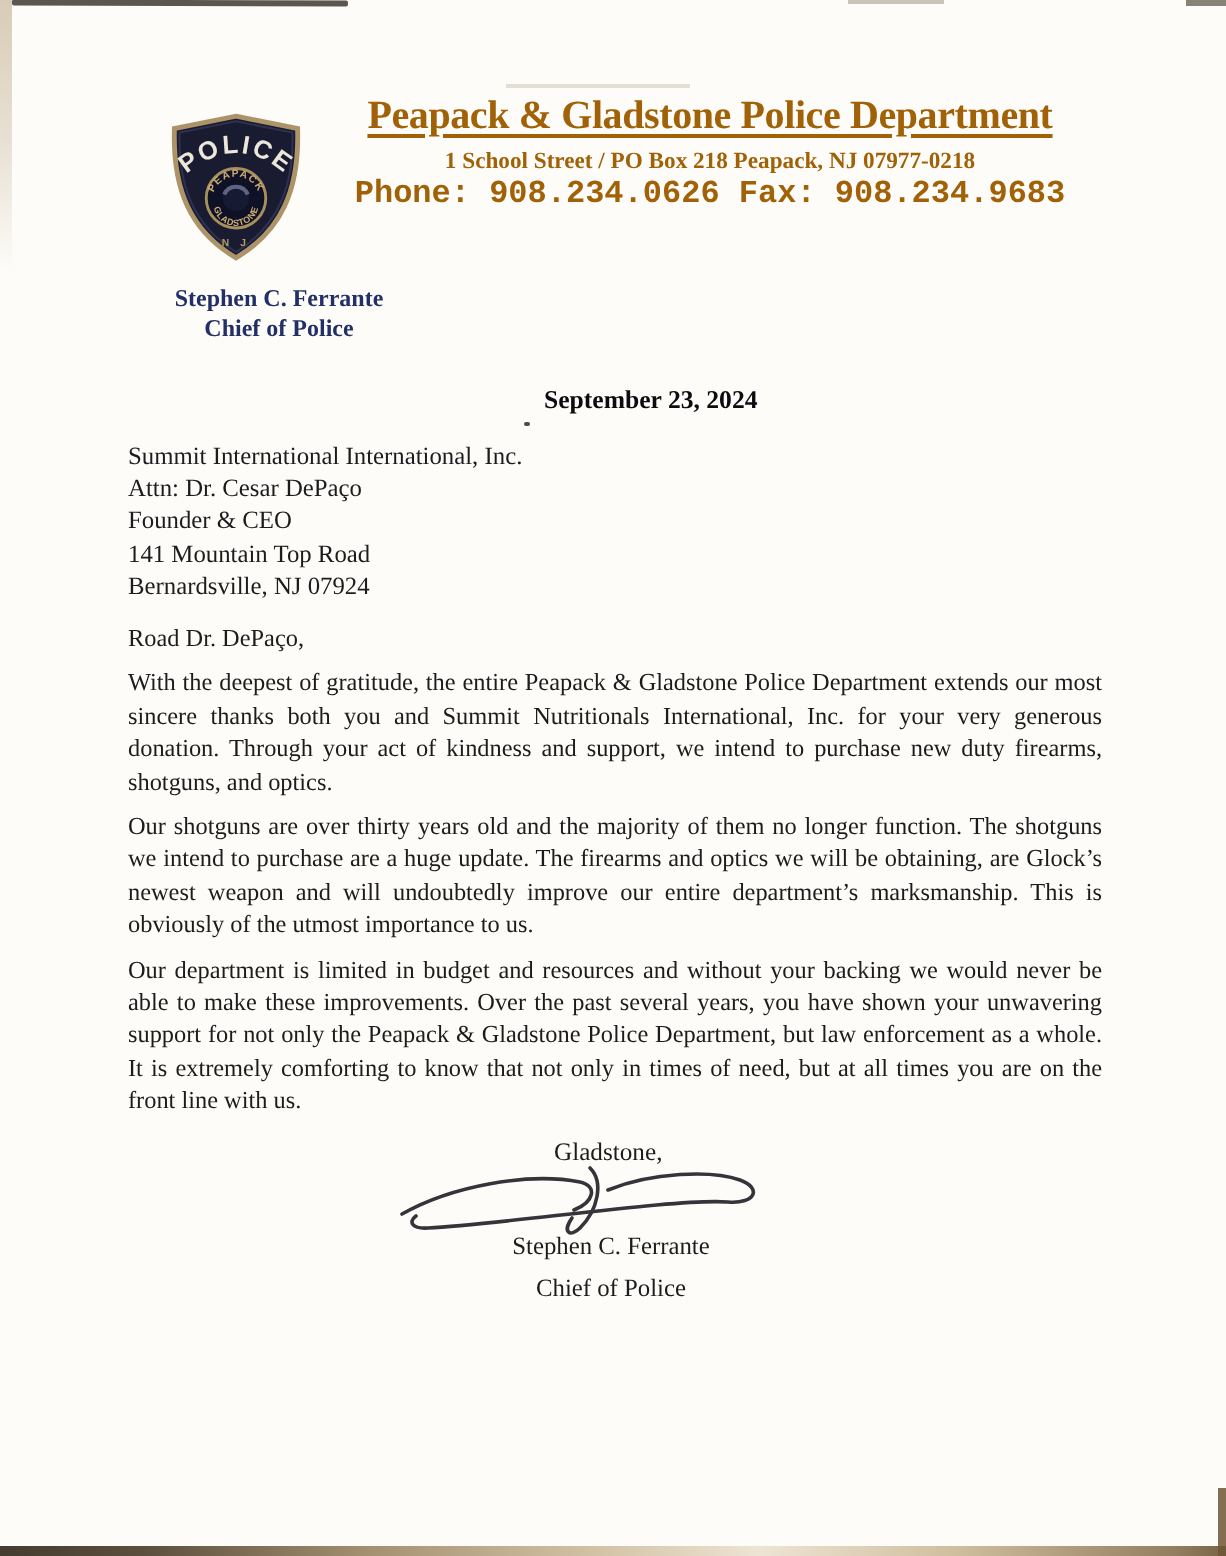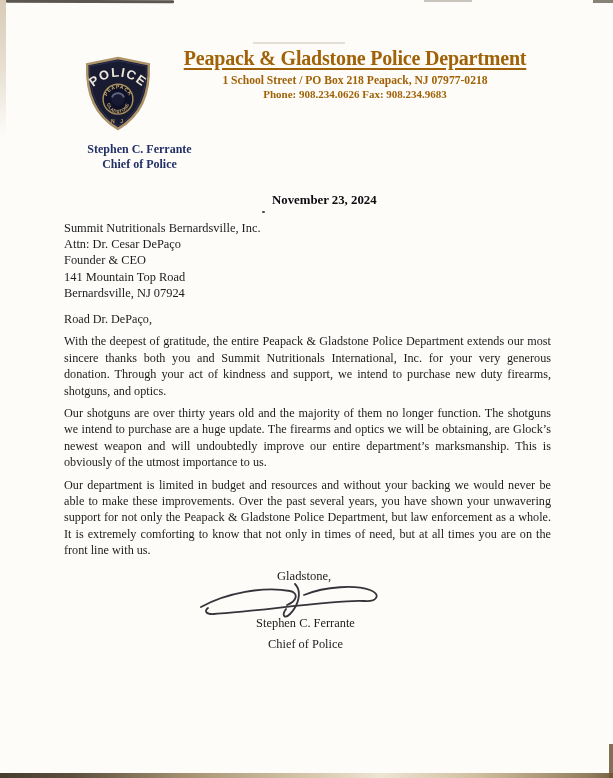--- a/index.html
+++ b/index.html
@@ -23,21 +23,21 @@
 
   
   .badge{position:absolute;left:79px;top:56px;width:78px;height:76px;}
   .header-text{position:absolute;left:150px;top:47px;width:410px;text-align:center;color:#a16207;}
   .dept-title{
     font-size:20px;font-weight:bold;letter-spacing:-.2px;
     text-decoration:underline;text-decoration-thickness:2px;text-underline-offset:3px;
     white-space:nowrap;
   }
   .dept-addr{margin-top:4px;font-size:11.6px;font-weight:bold;white-space:nowrap;}
-  .dept-phone{margin-top:1px;font-size:11px;font-weight:bold;white-space:nowrap;}
+  .dept-phone{margin-top:1px;font-size:16px;font-weight:bold;white-space:nowrap;font-family:Liberation Mono, monospace;}
   .chief-block{position:absolute;left:52px;top:142px;width:175px;text-align:center;color:#223067;font-size:12px;font-weight:bold;line-height:15px;}
 
   
   .date-line{position:absolute;left:272px;top:193px;font-size:12.8px;font-weight:bold;color:#0c0c10;}
   .recipient{position:absolute;left:64px;top:220px;font-size:12.4px;line-height:16.2px;}
   .letter-body{position:absolute;left:64px;top:311px;width:487px;font-size:12.2px;line-height:16.4px;text-align:justify;}
   .letter-body .salutation{margin-bottom:6px;text-align:left;}
   .letter-body p{margin:0 0 6px 0;}
   .closing{position:absolute;left:277px;top:569px;font-size:12.6px;}
   .signature{position:absolute;left:198px;top:581px;width:186px;height:38px;}
@@ -83,24 +83,24 @@
     <div class="dept-title">Peapack &amp; Gladstone Police Department</div>
     <div class="dept-addr">1 School Street / PO Box 218  Peapack, NJ 07977-0218</div>
     <div class="dept-phone">Phone: 908.234.0626  Fax: 908.234.9683</div>
   </div>
 
   <div class="chief-block">
     <div>Stephen C. Ferrante</div>
     <div>Chief of Police</div>
   </div>
 
-  <div class="date-line">November 23, 2024</div>
+  <div class="date-line">September 23, 2024</div>
 
   <div class="recipient">
-    <div>Summit Nutritionals Bernardsville, Inc.</div>
+    <div>Summit International International, Inc.</div>
     <div>Attn: Dr. Cesar DePaço</div>
     <div>Founder &amp; CEO</div>
     <div>141 Mountain Top Road</div>
     <div>Bernardsville, NJ 07924</div>
   </div>
 
   <div class="letter-body">
     <div class="salutation">Road Dr. DePaço,</div>
     <p>With the deepest of gratitude, the entire Peapack &amp; Gladstone Police Department extends our most sincere thanks both you and Summit Nutritionals International, Inc. for your very generous donation.  Through your act of kindness and support, we intend to purchase new duty firearms, shotguns, and optics.</p>
     <p>Our shotguns are over thirty years old and the majority of them no longer function.  The shotguns we intend to purchase are a huge update.  The firearms and optics we will be obtaining, are Glock’s newest weapon and will undoubtedly improve our entire department’s marksmanship.  This is obviously of the utmost importance to us.</p>

